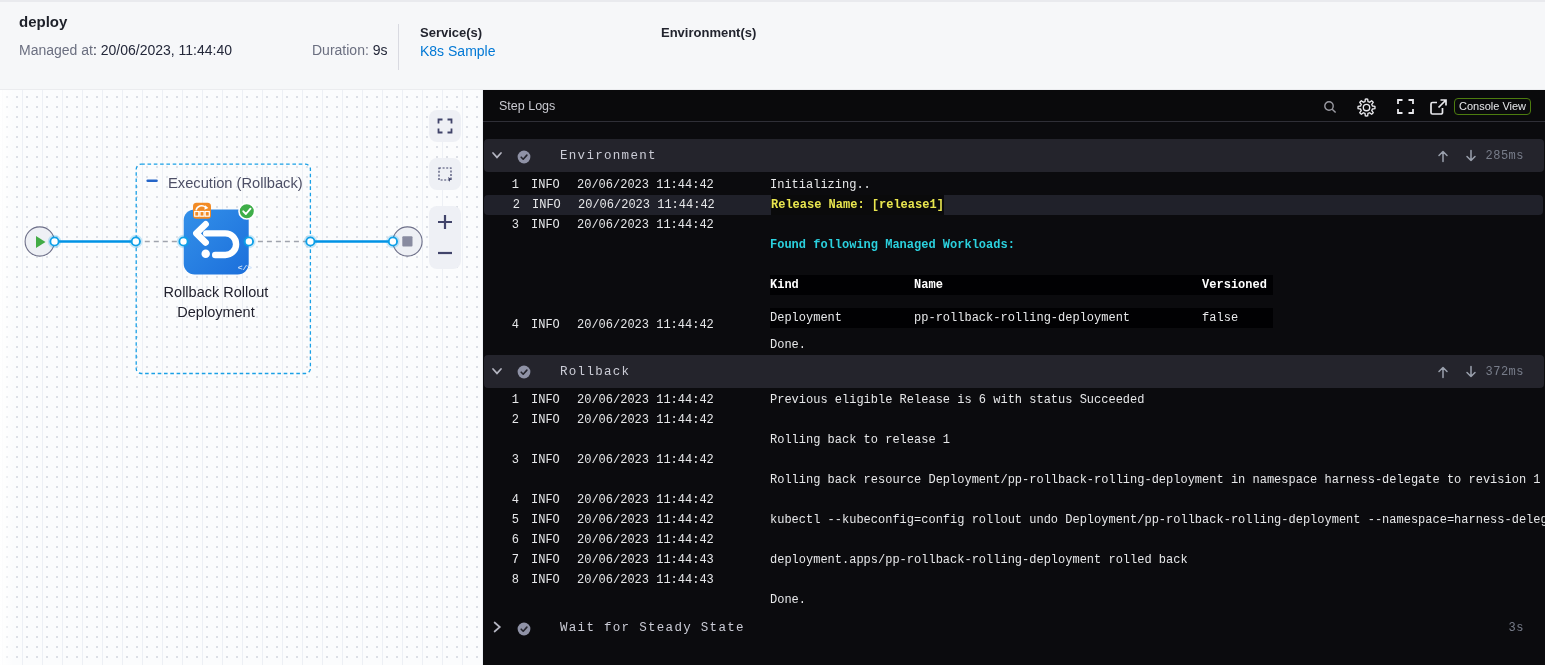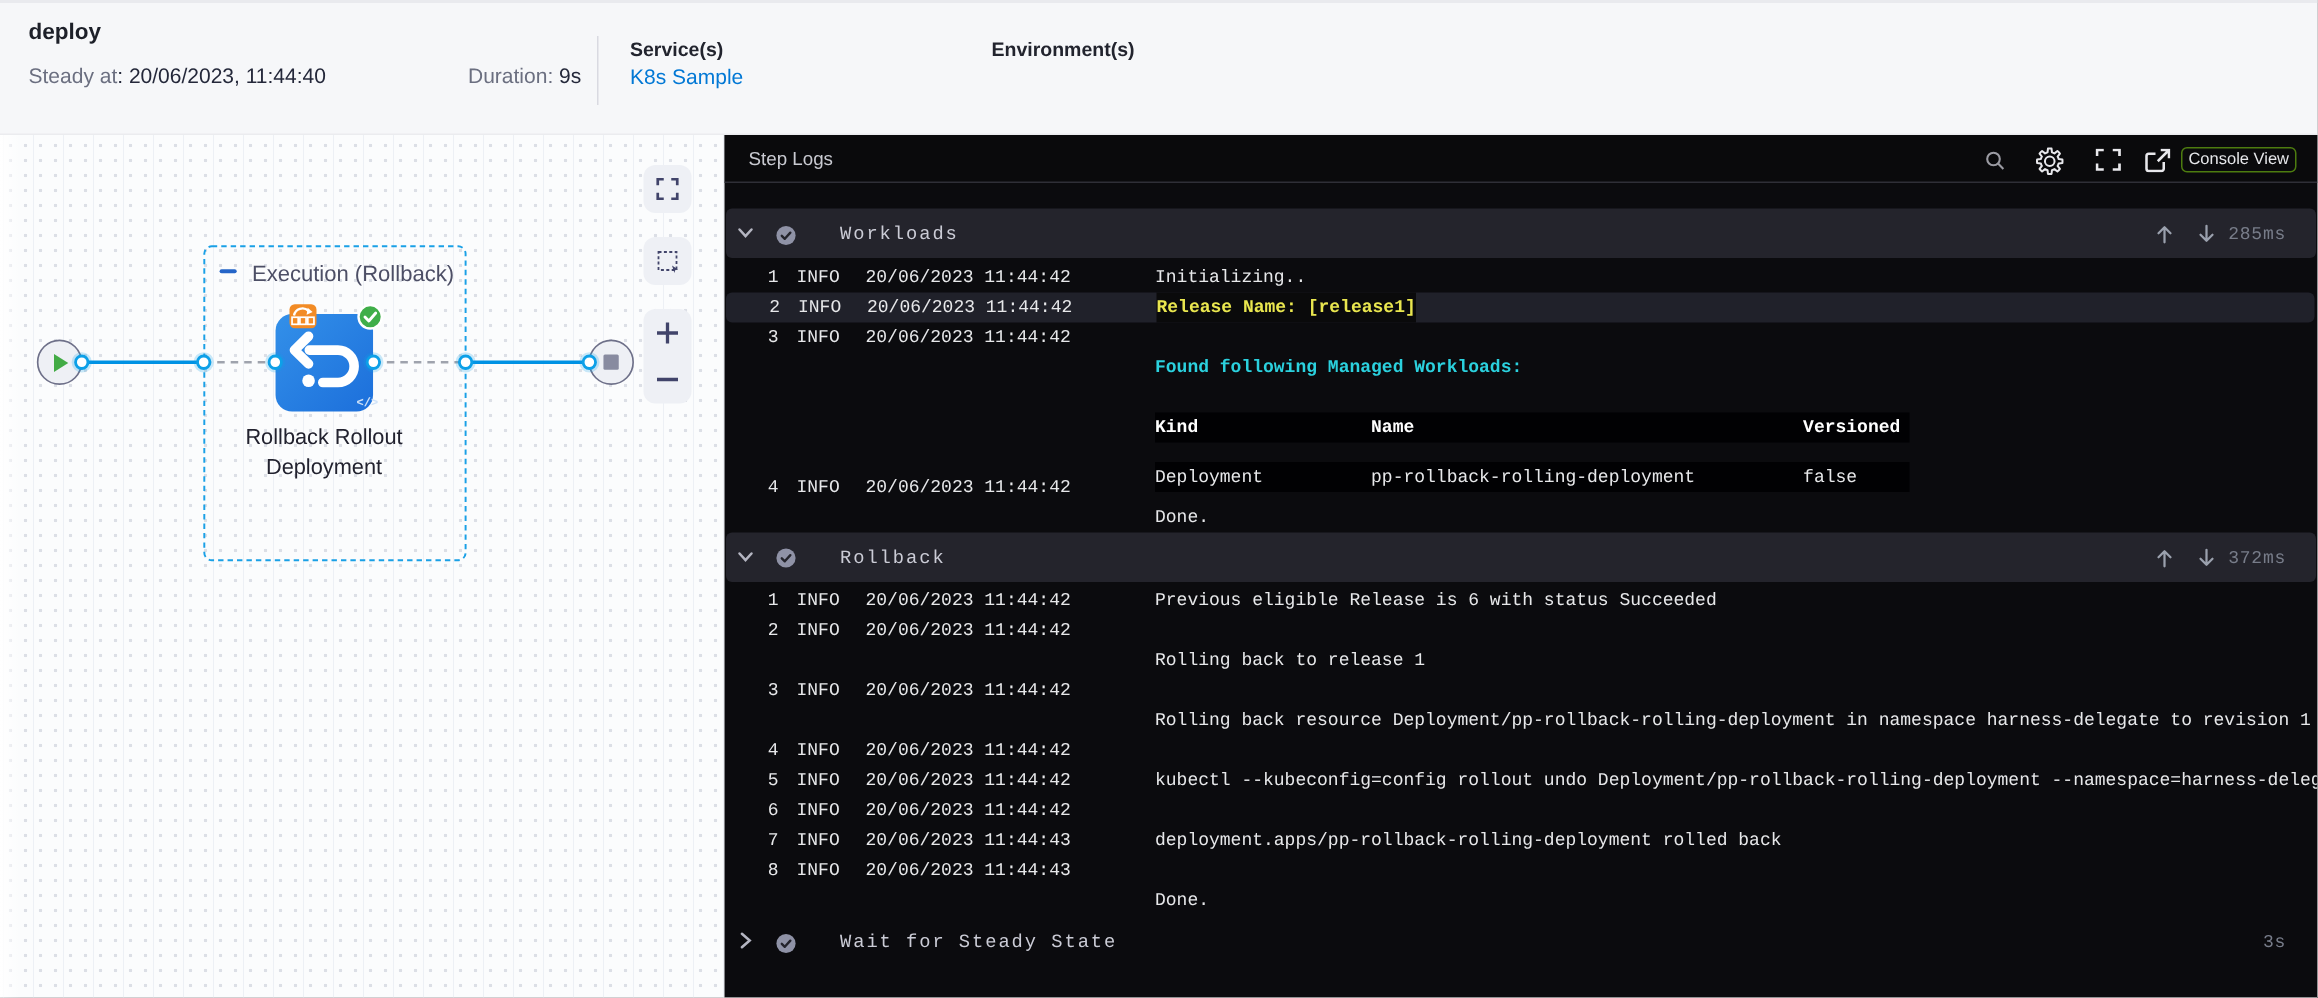--- a/index.html
+++ b/index.html
@@ -62,21 +62,21 @@
   .cy { color:#2bd1de; font-weight:bold; }
   .bw { font-weight:bold; color:#ffffff; }
   .chip { background:#010103; display:inline-block; width:503px; }
 </style>
 </head>
 <body>
 <div id="page">
 
   <div id="tophdr">
     <div class="title">deploy</div>
-    <div id="started"><span class="lbl">Steady at</span><span class="val">: 20/06/2023, 11:44:40</span></div>
+    <div id="started"><span class="lbl">Managed at</span><span class="val">: 20/06/2023, 11:44:40</span></div>
     <div id="duration"><span class="lbl">Duration: </span><span class="val">9s</span></div>
     <div id="vdiv"></div>
     <div class="colhead" style="left:420px;">Service(s)</div>
     <div class="collink" style="left:420px;">K8s Sample</div>
     <div class="colhead" style="left:661px;">Environment(s)</div>
     <div class="collink" style="left:660px;margin-top:45px;">QA<span class="gpart">(Infrastructure:</span>QA_Target_NG<span class="gpart">)</span></div>
   </div>
 
   <div id="canvas">
     <svg width="483" height="575" viewBox="0 0 483 575" style="position:absolute;left:0;top:0;">
@@ -197,21 +197,21 @@
     </div>
 
     <div class="shead" style="top:49px;">
       <svg class="chev" viewBox="0 0 14 14">
           <path d="M3 5 L7 9.4 L11 5" fill="none" stroke="#b4b5c1" stroke-width="1.7" stroke-linecap="round"></path>
         </svg>
       <svg class="abs" style="left:33px;top:10.5px;" width="14" height="14" viewBox="0 0 14 14">
         <circle cx="7" cy="7" r="6.4" fill="#8f92a6"></circle>
         <path d="M4.2 7.2 L6.2 9.2 L9.9 5.1" fill="none" stroke="#24242c" stroke-width="1.6" stroke-linecap="round" stroke-linejoin="round"></path>
       </svg>
-      <div class="ttl">Workloads</div>
+      <div class="ttl">Environment</div>
       <svg class="uarr" style="left:953px;" width="12" height="14" viewBox="0 0 12 14">
           <path d="M6 12.5 V2.5 M2 6.5 L6 2.5 L10 6.5" fill="none" stroke="#9aa0ad" stroke-width="1.5" stroke-linejoin="round" stroke-linecap="round"></path>
         </svg>
       <svg class="darr" style="left:981px;" width="12" height="14" viewBox="0 0 12 14">
           <path d="M6 1.5 V11.5 M2 7.5 L6 11.5 L10 7.5" fill="none" stroke="#9aa0ad" stroke-width="1.5" stroke-linejoin="round" stroke-linecap="round"></path>
         </svg>
       <div class="dur">285ms</div>
     </div>
     <div class="row" style="top:85px;"><span class="n">1</span><span class="lv">INFO</span><span class="ts">20/06/2023 11:44:42</span><span class="m">Initializing..</span></div>
     <div class="row hl" style="top:105px; left:1px; width:1059px;"><span class="n">2</span><span class="lv">INFO</span><span class="ts">20/06/2023 11:44:42</span><span class="m chipy">Release Name: [release1]</span></div>

